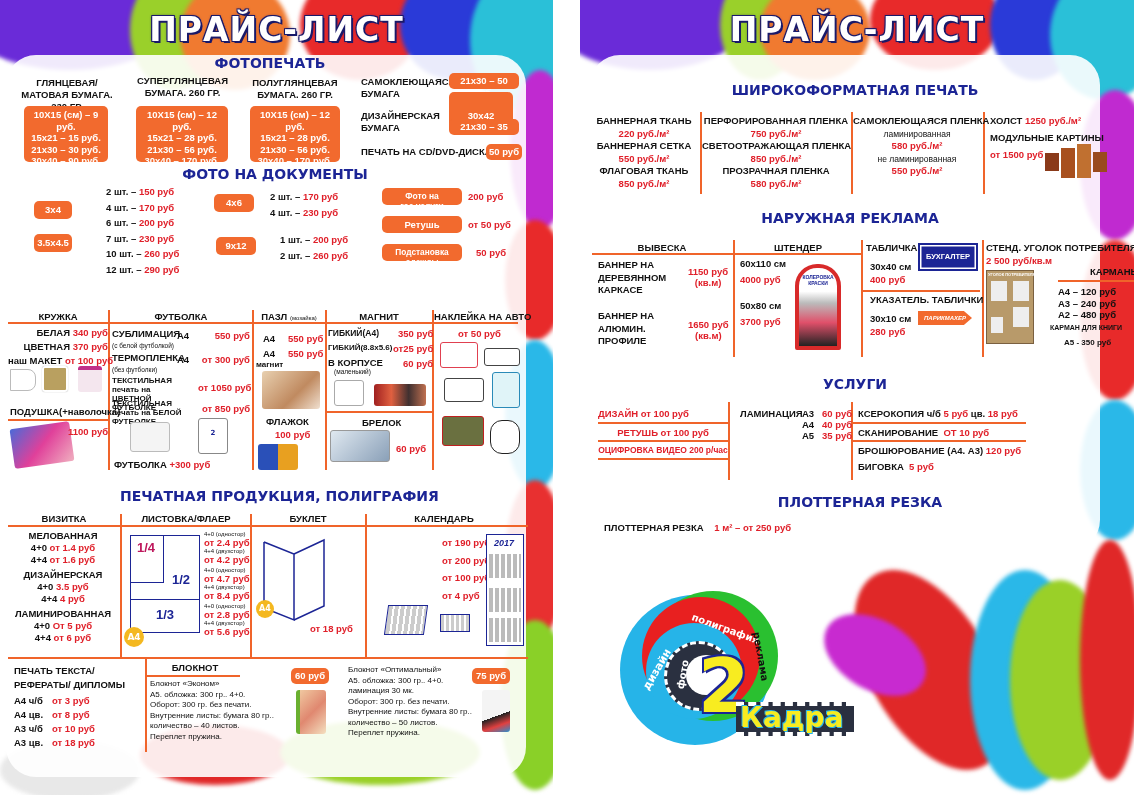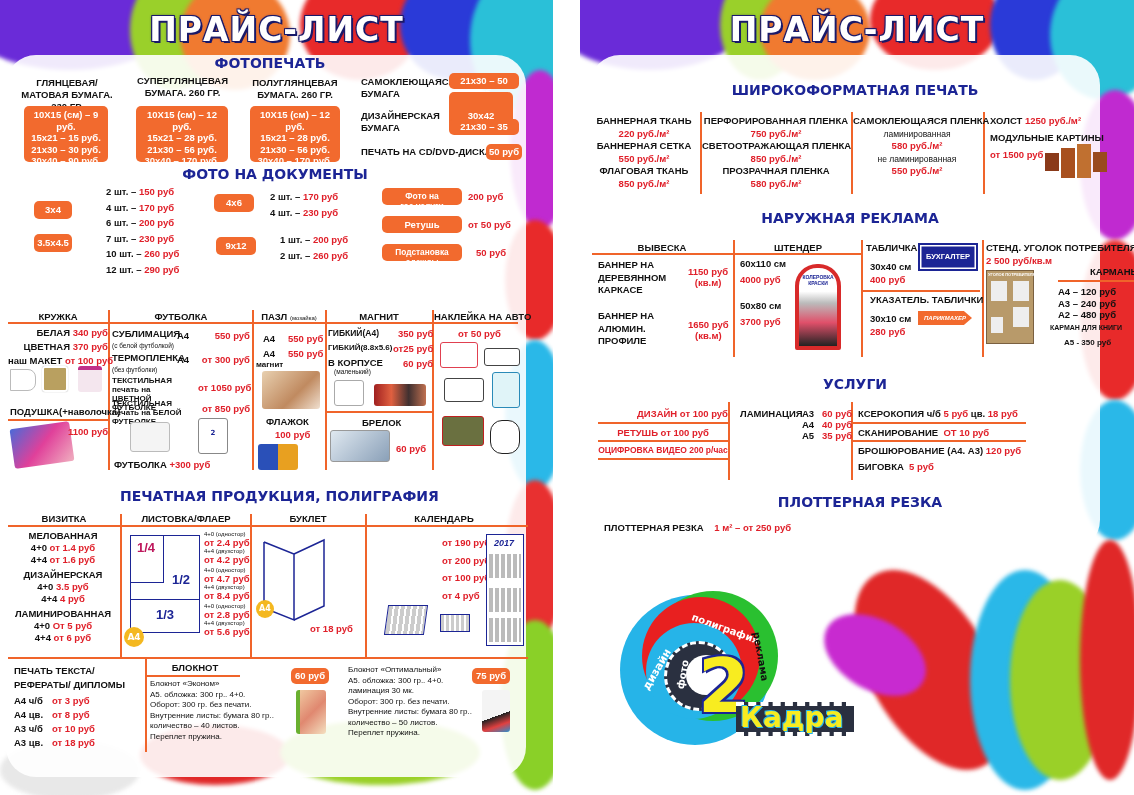--- a/index.html
+++ b/index.html
@@ -390,21 +390,21 @@
   <div class="t b" style="left:484px;top:338px;font-size:8px">А5 - 350 руб</div>
 
   <div class="h" style="left:200px;top:376px;width:150px">УСЛУГИ</div>
   <div class="vl" style="left:148px;top:402px;height:78px"></div>
   <div class="vl" style="left:271px;top:402px;height:78px"></div>
   <div class="hl" style="left:18px;top:422px;width:130px"></div>
   <div class="hl" style="left:18px;top:440px;width:130px"></div>
   <div class="hl" style="left:18px;top:458px;width:130px"></div>
   <div class="hl" style="left:272px;top:422px;width:174px"></div>
   <div class="hl" style="left:272px;top:440px;width:174px"></div>
-  <div class="t r" style="left:18px;top:408px;width:130px;text-align:right">ДИЗАЙН от 100 руб</div>
+  <div class="t r" style="left:18px;top:408px;width:130px;text-align:left">ДИЗАЙН от 100 руб</div>
   <div class="t r" style="left:18px;top:427px;width:130px;text-align:center">РЕТУШЬ от 100 руб</div>
   <div class="t r" style="left:18px;top:445px;width:130px;text-align:center;font-size:8.5px">ОЦИФРОВКА ВИДЕО 200 р/час</div>
   <div class="t b" style="left:160px;top:408px">ЛАМИНАЦИЯ</div>
   <div class="t b" style="left:222px;top:408px;text-align:right;line-height:11px">
     <div>А3</div>
     <div>А4</div>
     <div>А5</div>
   </div>
   <div class="t r" style="left:242px;top:408px;line-height:11px">
     <div>60 руб</div>

